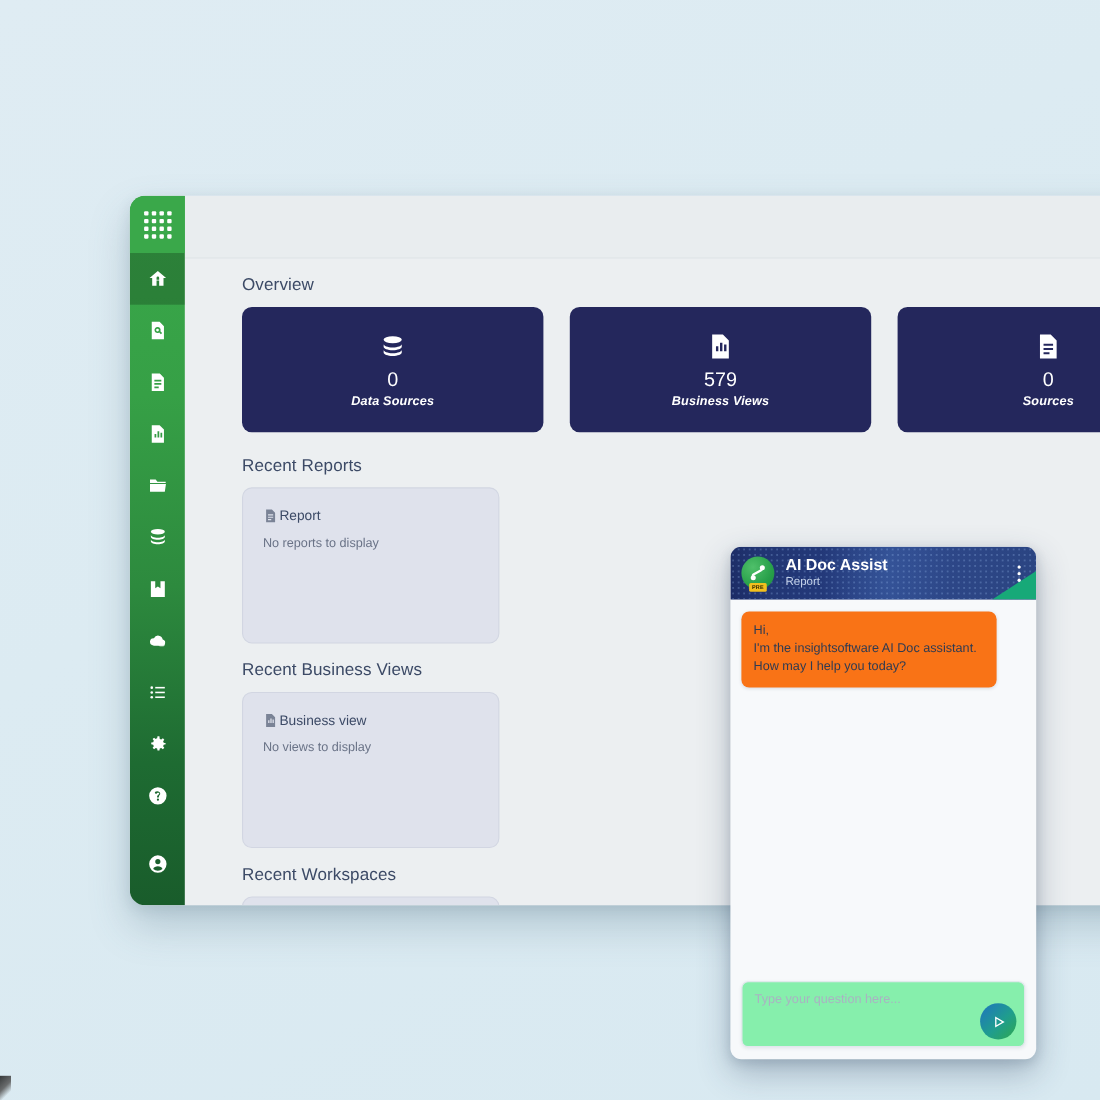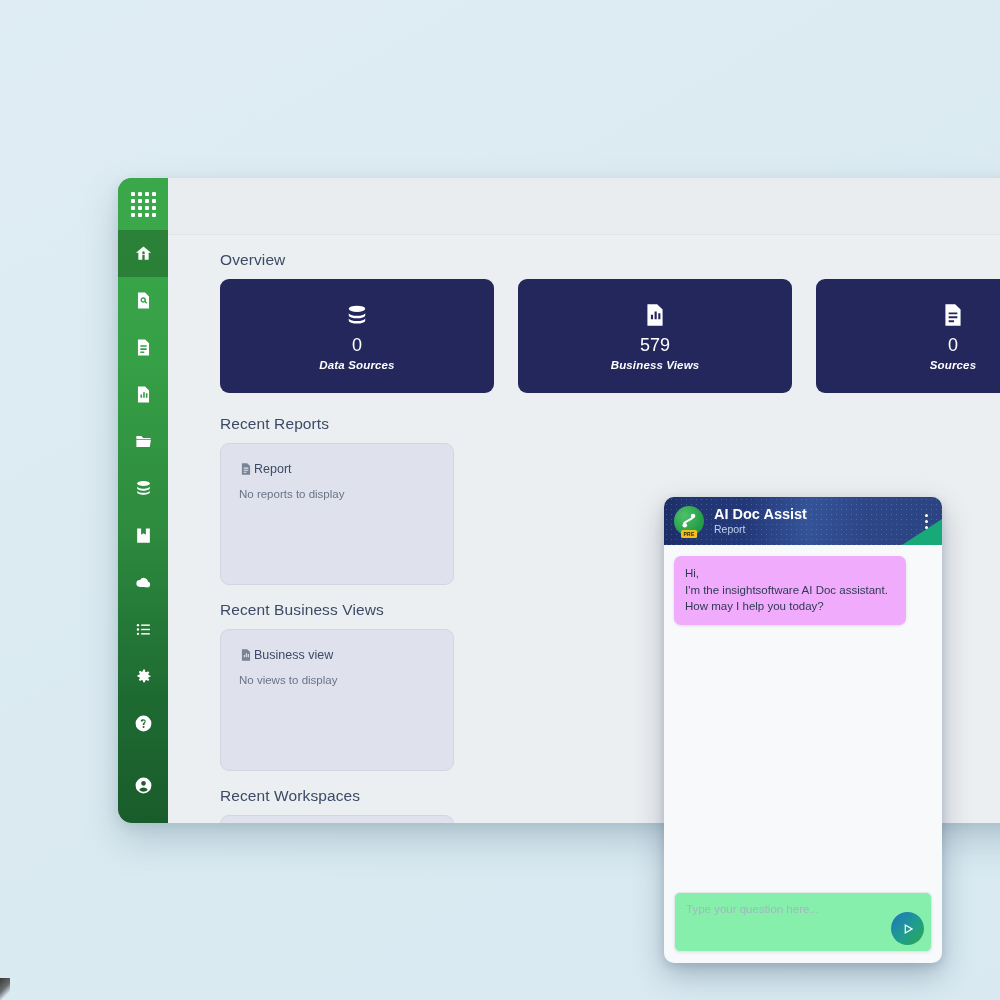--- a/index.html
+++ b/index.html
@@ -181,21 +181,21 @@
   .chat-menu {
     margin-left: auto; position: relative; z-index: 2;
     display: flex; flex-direction: column; gap: 3px;
     padding: 4px 4px;
     cursor: pointer;
   }
   .chat-menu i { width: 3px; height: 3px; border-radius: 50%; background: #fff; display: block; }
 
   .chat-body { flex: 1 1 auto; padding: 11px 10px 0 10px; overflow: hidden; }
   .msg-bubble {
-    background: #f0abfc;
+    background: #f97316;
     border-radius: 7px;
     padding: 9px 11px 10px 11px;
     max-width: 232px;
     box-shadow: 0 1px 3px rgba(30,50,80,.12);
     font-size: 11.5px;
     line-height: 1.45;
     color: #2f3b52;
     white-space: pre-line;
   }
   .chat-footer { padding: 9px 10px 11px 10px; }

